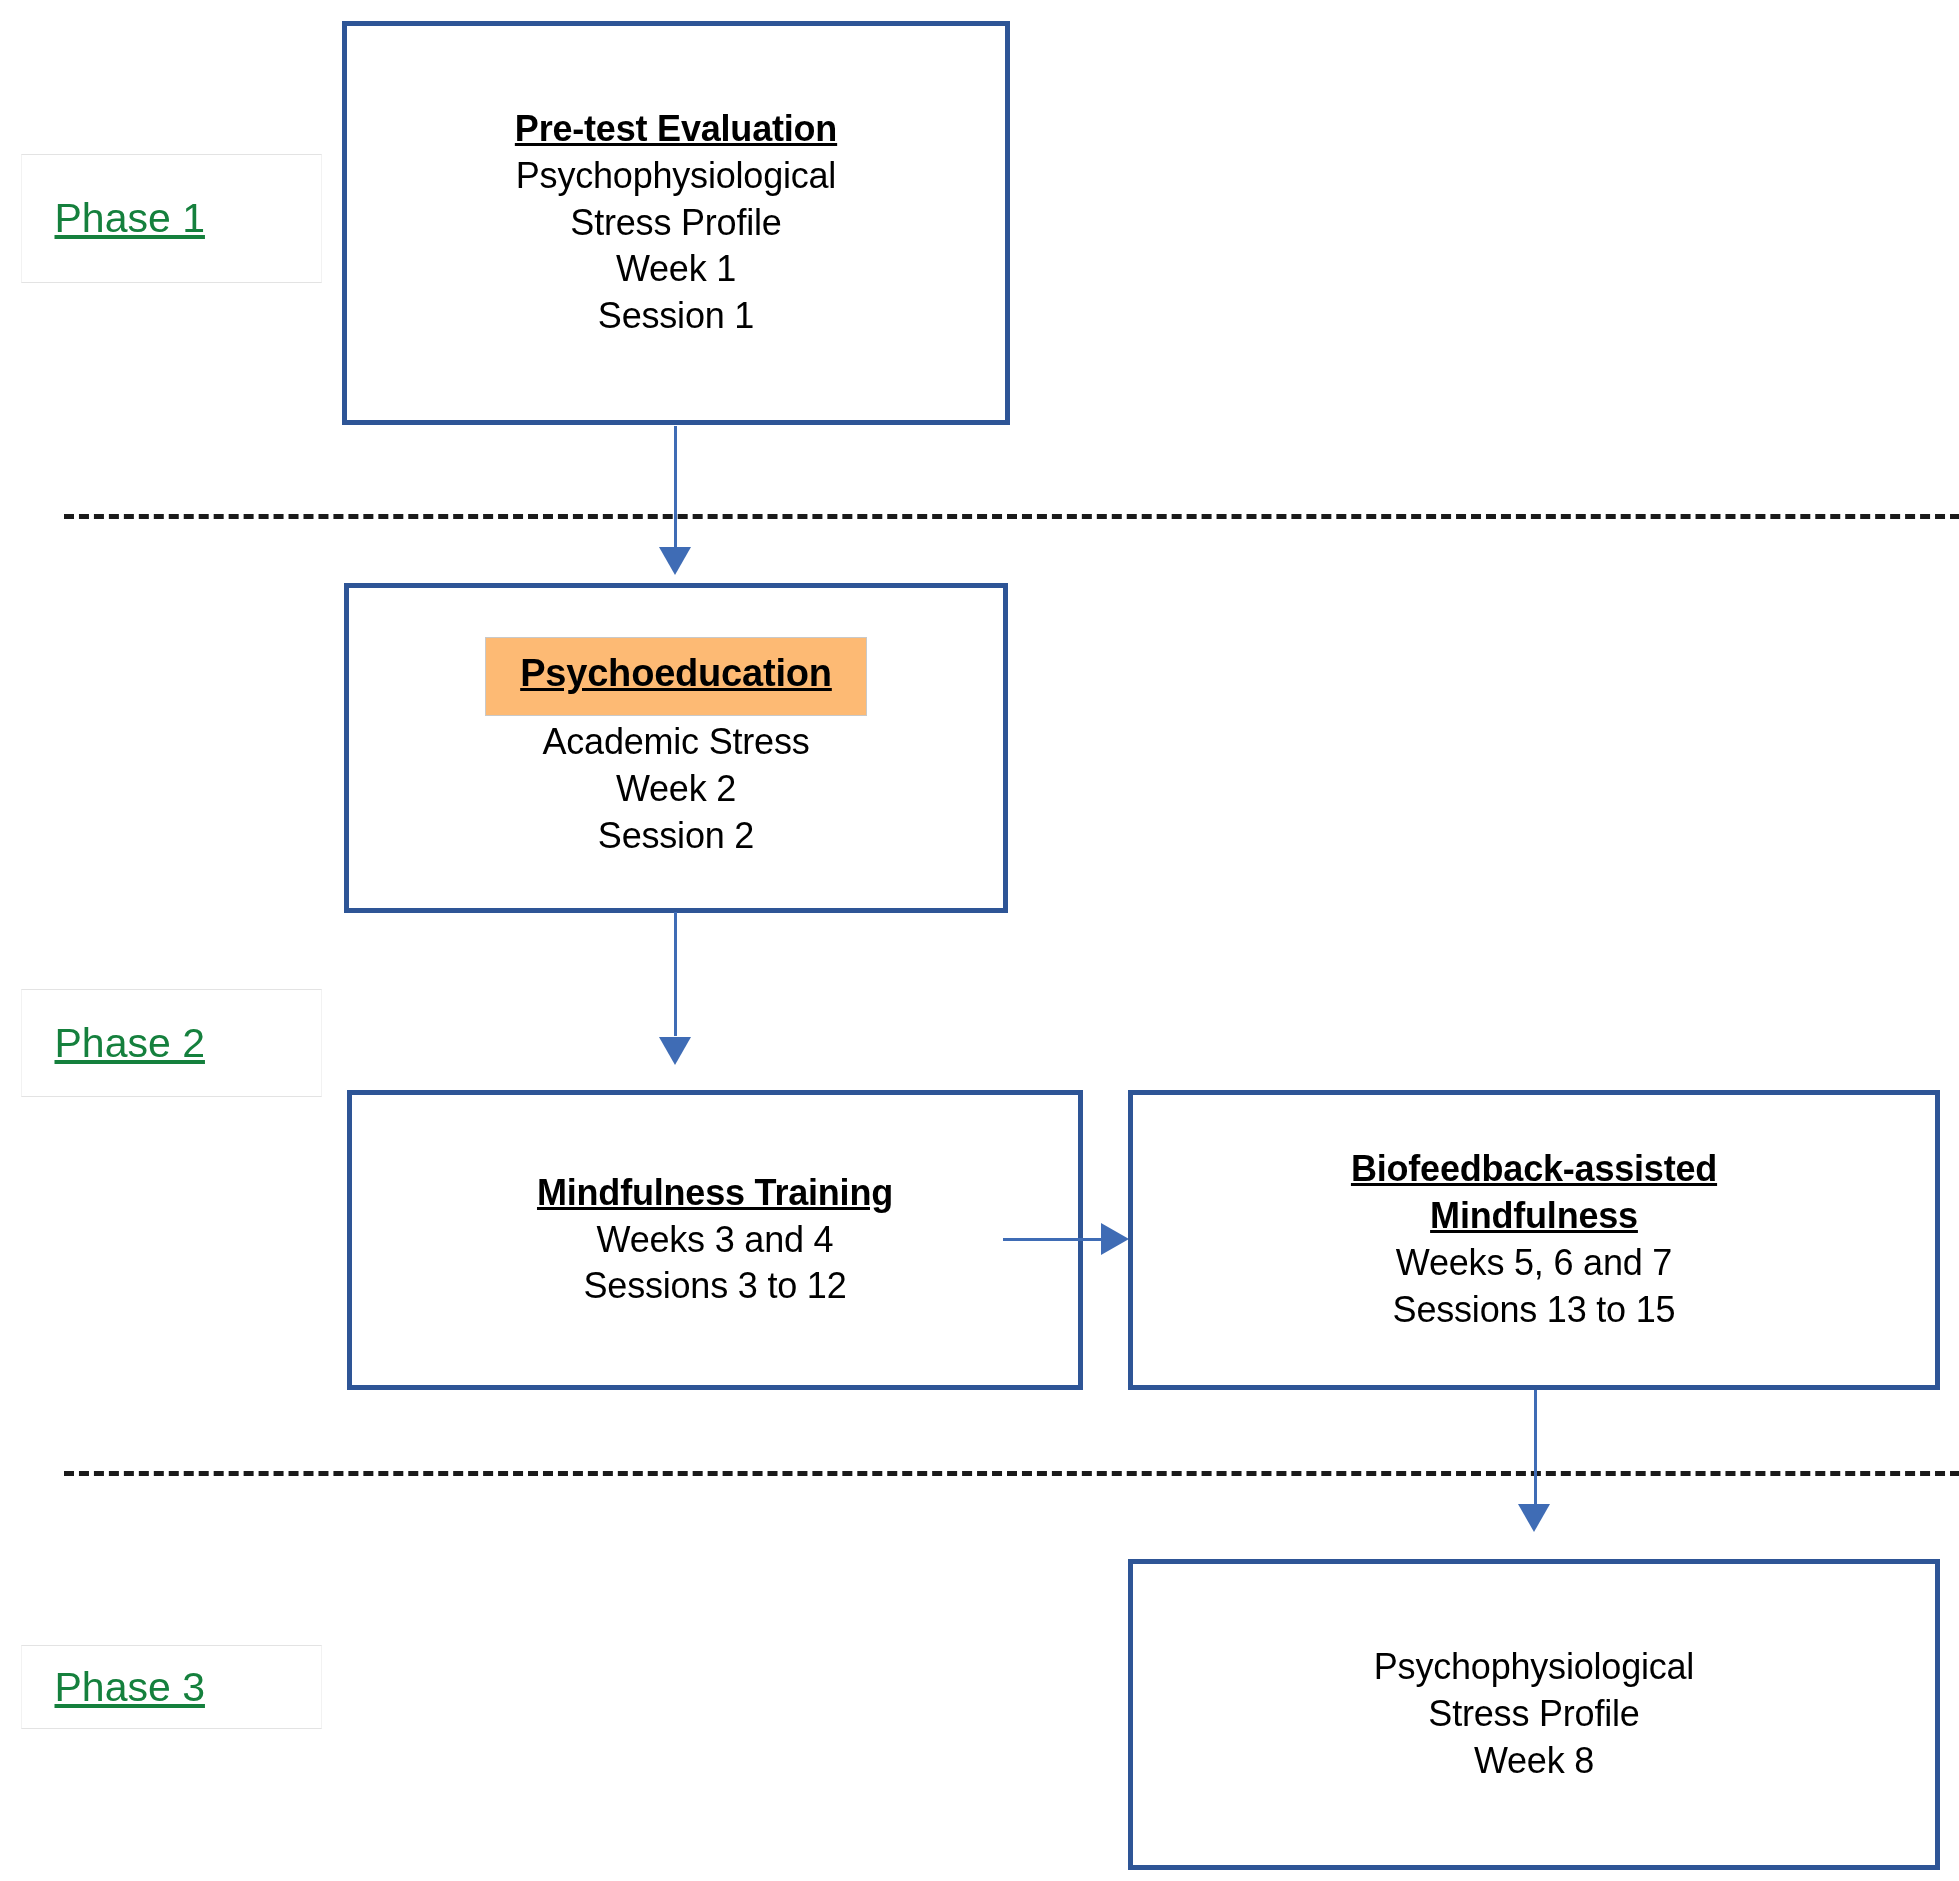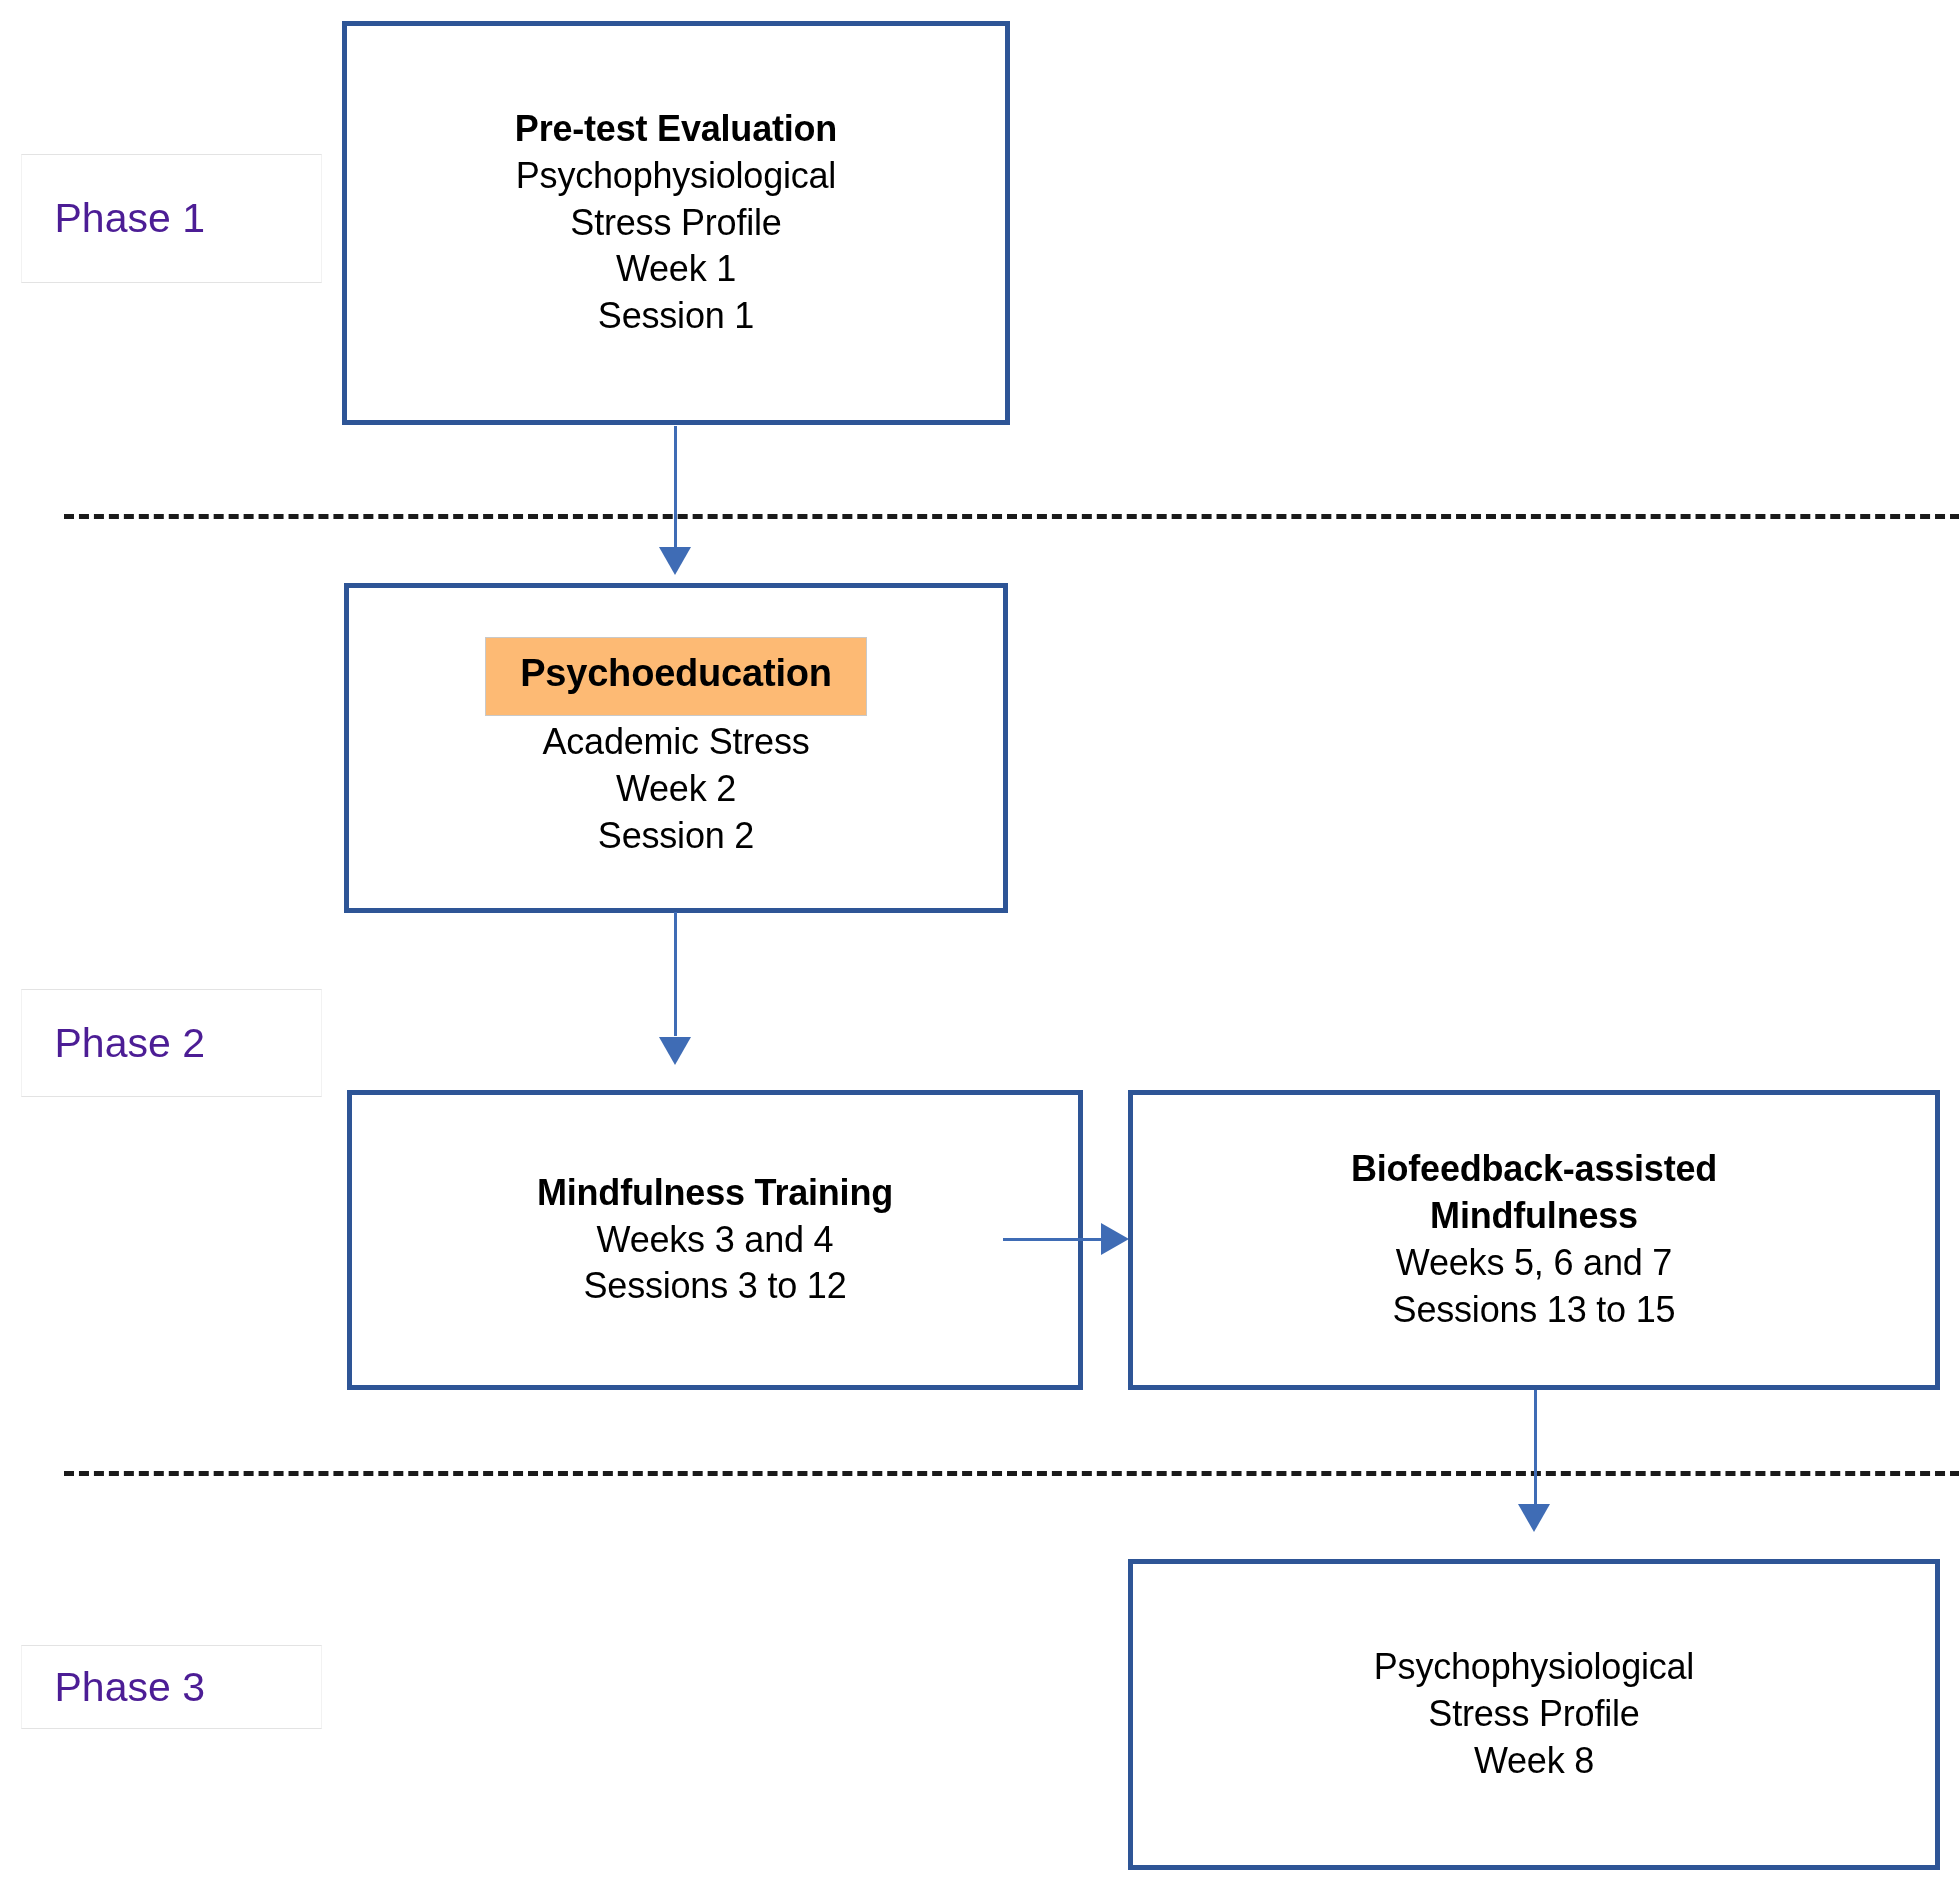--- a/index.html
+++ b/index.html
@@ -29,21 +29,21 @@
     text-align: center;
   }
   .flow-box .line {
     display: block;
     color: #000000;
     font-size: 36px;
     line-height: 1.30;
     white-space: nowrap;
     letter-spacing: -0.2px;
   }
-  .flow-box .line.bold   { font-weight: bold; }
+  .flow-box .line.bold   { font-weight: bold; text-decoration: underline; }
   .flow-box .line.italic { }
 
   
   .inner-title-cell {
     box-sizing: border-box;
     border: 1.6px solid #c9c9c9;
     background: #fdba74;
     padding: 11.5px 34px 16.4px 34px;
     margin-bottom: 3.3px;
   }
@@ -58,22 +58,23 @@
     border-bottom: 1.6px solid #e3e3e3;
     border-left: 1.6px solid #f2f2f2;
     border-right: 1.6px solid #f2f2f2;
     display: flex;
     align-items: center;
     justify-content: flex-start;
     padding-left: 33px;
   }
   .phase-label span {
     font-size: 41px;
-    color: #4c1d95;
+    color: #15803d;
     white-space: nowrap;
+    text-decoration: underline;
   }
 
   
   .dashed-sep {
     position: absolute;
     height: 0;
     border-top: 5.7px dashed #1a1a1a;
   }
 
   

